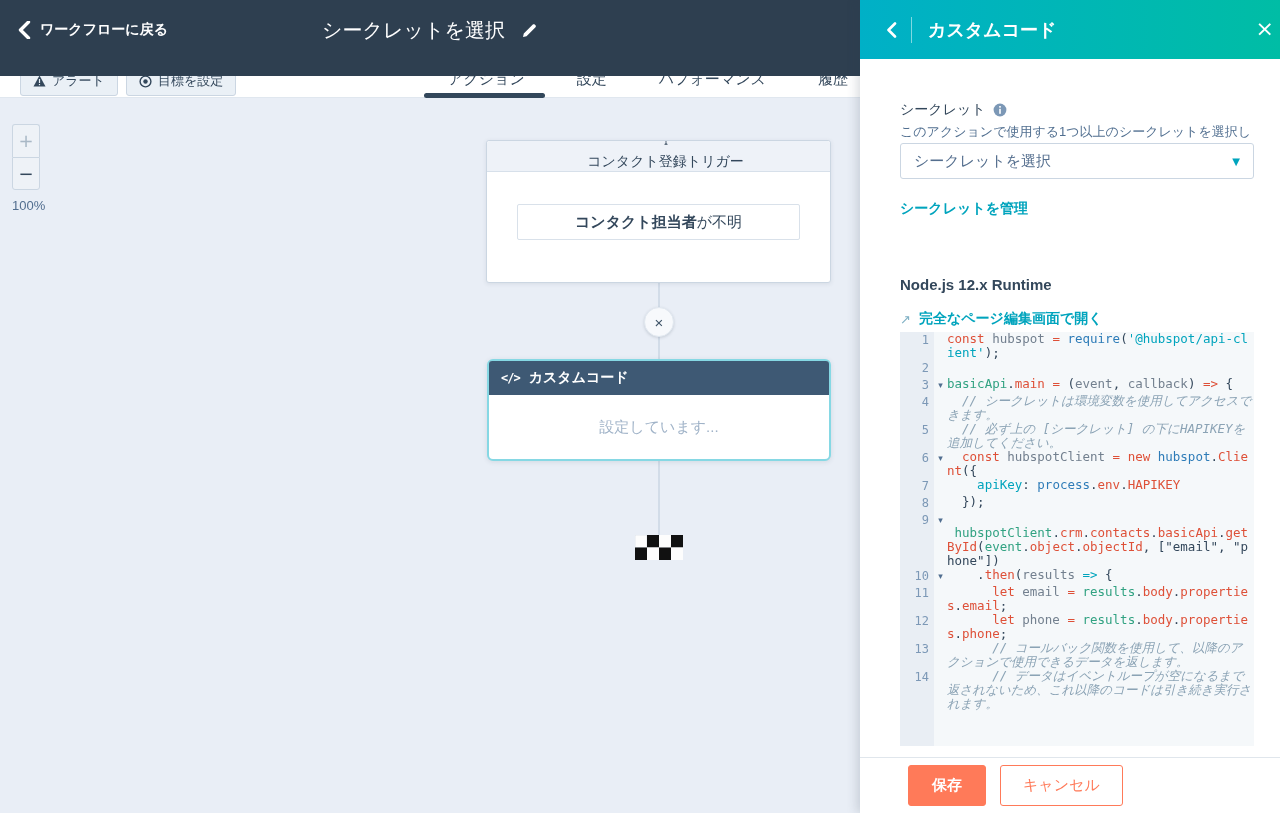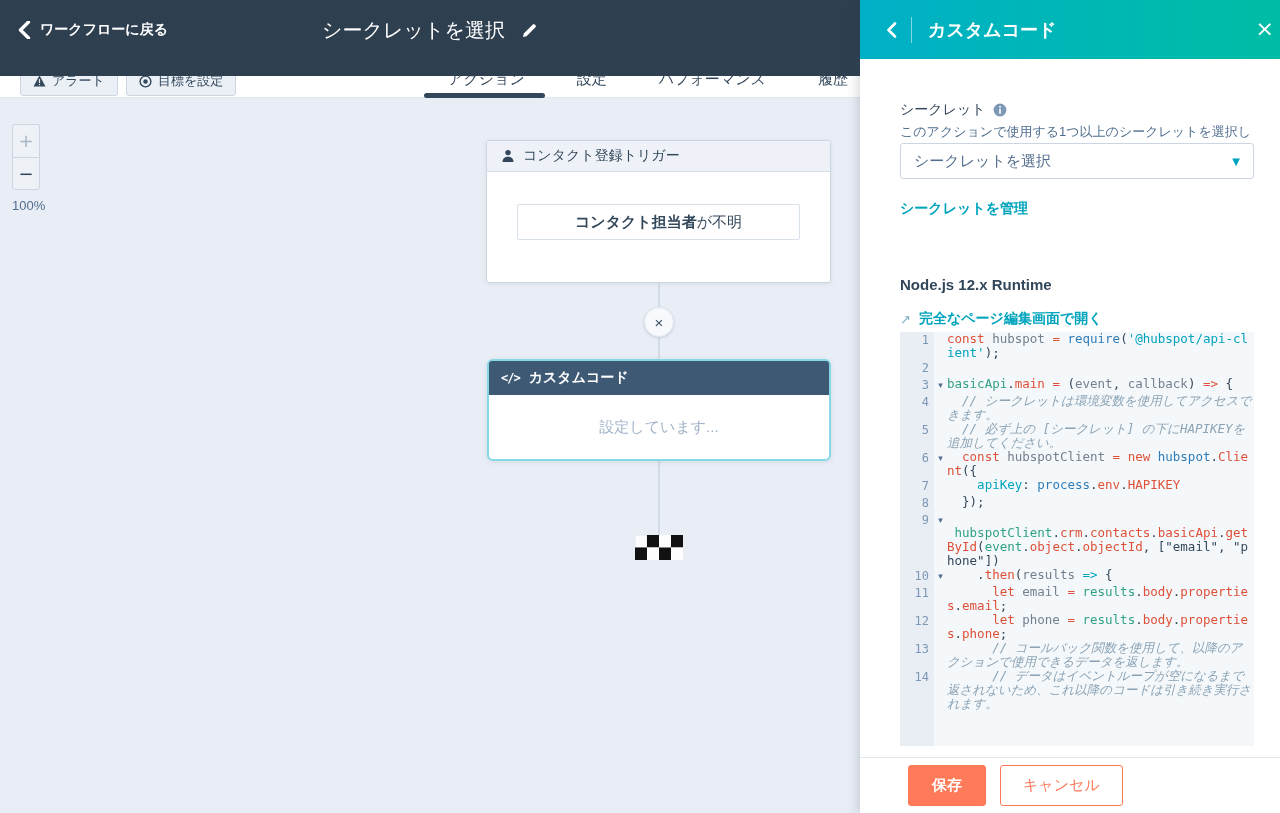--- a/index.html
+++ b/index.html
@@ -25,21 +25,21 @@
   
   #canvas { position:absolute; left:0; top:98px; width:860px; height:715px; background:#e9eef6; overflow:hidden; }
   .zoomers { position:absolute; left:12px; top:26px; }
   .zoom-btn { width:28px; height:33px; background:#eef2f7; border:1px solid #cbd6e2; font-size:18px; line-height:31px; text-align:center; cursor:pointer; font-family:"DejaVu Sans",sans-serif; }
   .zoom-in { color:#a9b8c6; border-bottom:none; border-radius:3px 3px 0 0; }
   .zoom-out { color:#33475b; border-radius:0 0 3px 3px; }
   .zoom-level { margin-top:8px; font-size:13px; color:#526e8f; }
   .connector { position:absolute; left:658px; top:185px; width:2px; height:252px; background:#d2dce8; }
 
   .trigger-node { position:absolute; left:486px; top:42px; width:345px; height:143px; background:#fff; border:1px solid #cbd6e2; border-radius:3px; box-shadow:0 1px 4px rgba(45,62,80,.10); cursor:pointer; }
-  .trigger-head { height:31px; background:#eef2f8; border-bottom:1px solid #d7e0ea; border-radius:3px 3px 0 0; display:flex; align-items:center; gap:8px; padding-left:14px; }
+  .trigger-head { height:31px; background:#eef2f8; border-bottom:1px solid #d7e0ea; border-radius:3px 3px 0 0; display:flex; align-items:center; gap:8px; padding-left:14px;flex-direction:column; }
   .trigger-head span { font-size:14px; color:#33475b; font-weight:500; }
   .criteria-box { position:absolute; left:30px; right:30px; top:63px; height:36px; border:1px solid #d9e1ea; border-radius:2px; display:flex; align-items:center; justify-content:center; font-size:15px; color:#33475b; }
   .criteria-box b { font-weight:bold; }
 
   .x-connector { position:absolute; left:644px; top:209px; width:30px; height:30px; border-radius:50%; background:#f7f9fc; border:1px solid #e1e8f0; box-shadow:0 1px 3px rgba(45,62,80,.18); display:flex; align-items:center; justify-content:center; color:#3e5368; font-size:15px; cursor:pointer; z-index:2; }
 
   .code-node { position:absolute; left:487px; top:261px; width:344px; height:102px; border:2px solid #86d8e4; border-radius:6px; background:#fff; box-shadow:0 1px 5px rgba(45,62,80,.12); cursor:pointer; z-index:2; }
   .code-node-head { height:34px; background:#3e5974; border-radius:3px 3px 0 0; display:flex; align-items:center; gap:9px; padding-left:12px; }
   .code-node-head .ico { color:#fff; font-weight:bold; font-size:12px; letter-spacing:-1px; font-family:"DejaVu Sans Mono",monospace; }
   .code-node-head span.t { color:#fff; font-size:14px; font-weight:bold; }

